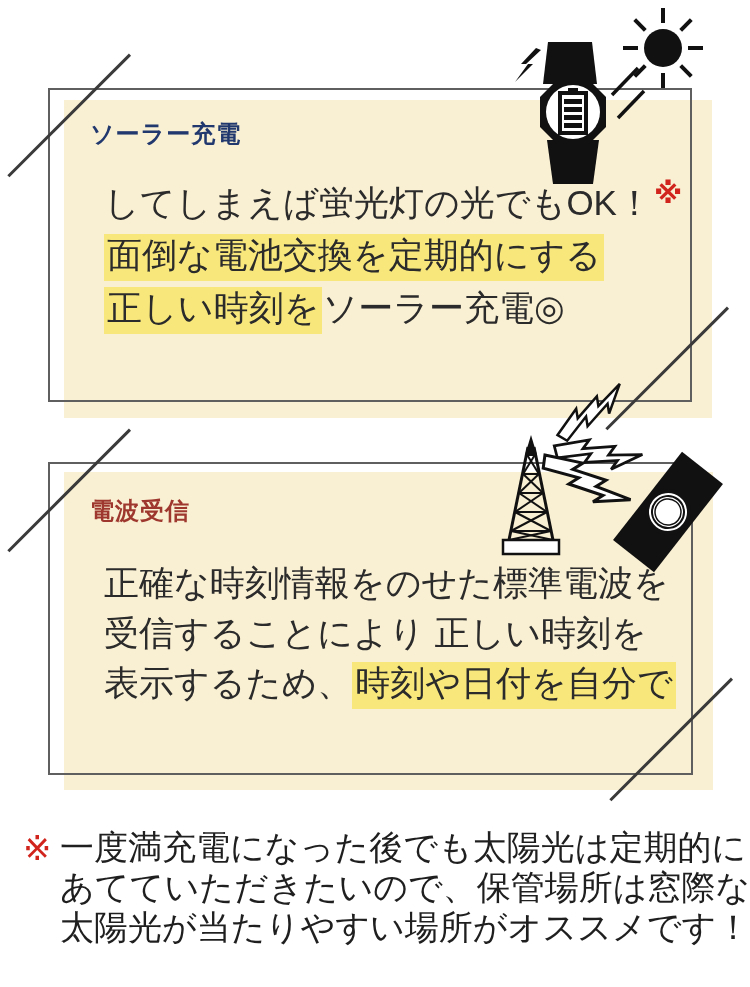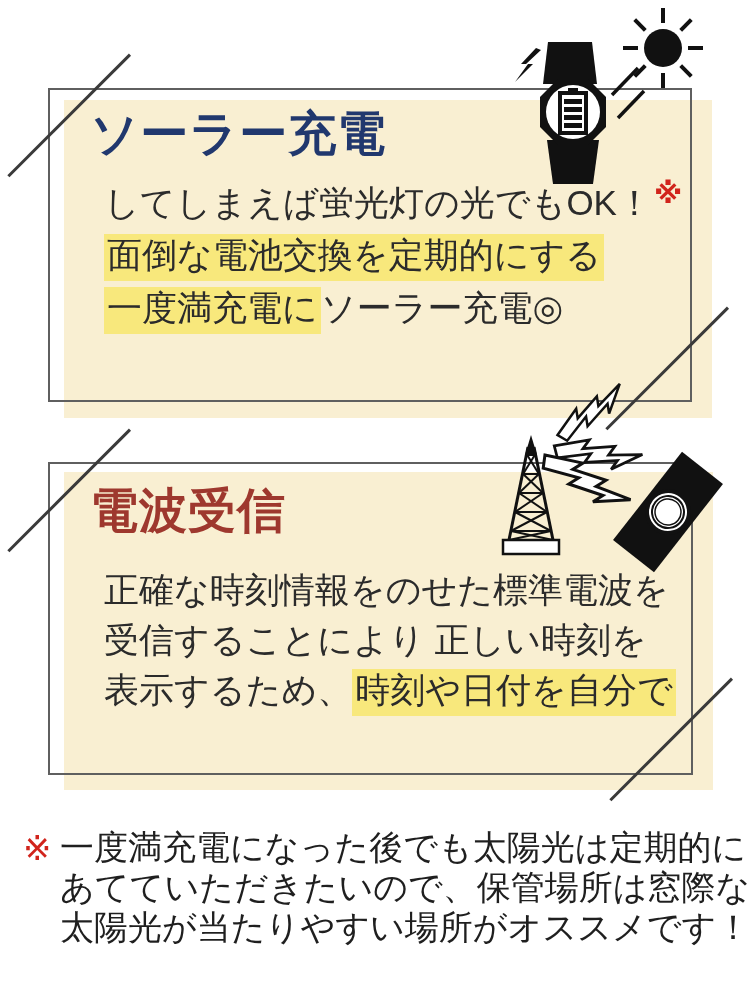--- a/index.html
+++ b/index.html
@@ -13,47 +13,47 @@
   .panel-fill{position:absolute;background:var(--panel_bg,#f9efd2);}
   #solar-fill{left:64px;top:100px;width:648px;height:318px;}
   #radio-fill{left:64px;top:472px;width:649px;height:318px;}
   
   .panel-frame{position:absolute;border:2px solid var(--panel_border,#5f5f5f);box-sizing:border-box;background:transparent;}
   #solar-frame{left:48px;top:88px;width:644px;height:314px;}
   #radio-frame{left:48px;top:462px;width:645px;height:313px;}
   
   .slash{position:absolute;width:172px;height:2.5px;background:#3a3a3a;transform:rotate(-45deg);}
   
-  .card-title{position:absolute;font-size:48px;line-height:44px;font-weight:700;letter-spacing:1px;white-space:nowrap;}
+  .card-title{position:absolute;font-size:24px;line-height:44px;font-weight:700;letter-spacing:1px;white-space:nowrap;}
   #solar-title{left:90px;top:112px;color:var(--title_blue,#21386e);}
   #radio-title{left:90px;top:489px;color:var(--title_red,#9e382e);}
   
   .card-body{position:absolute;left:104px;font-size:35px;line-height:50px;white-space:nowrap;}
   #solar-body{top:178px;}
-  #radio-body{top:558px;margin-top:7px;}
+  #radio-body{top:558px;}
   .hl{background:var(--highlight,#f8e87c);padding:4px 3px 3px 3px;font-family:Liberation Mono, monospace;}
   .sup-mark{color:var(--accent_red,#d1241c);font-size:29px;position:relative;top:-12px;margin-left:2px;font-weight:700;}
   
   .footnote{position:absolute;left:23px;top:827px;font-size:34px;line-height:40px;color:#1f1f1f;}
   .footnote .fline{padding-left:37px;white-space:nowrap;}
   .footnote .fmark{position:absolute;left:0;top:1px;color:var(--accent_red,#d1241c);}
   svg{position:absolute;overflow:visible;}
 </style>
 </head>
 <body>
 
 <div class="panel-fill" id="solar-fill"></div>
 <div class="panel-frame" id="solar-frame"></div>
 
 <div class="card-title" id="solar-title">ソーラー充電</div>
 
 <div class="card-body" id="solar-body">
   <div><span>してしまえば蛍光灯の光でもOK！</span><span class="sup-mark">※</span></div>
   <div><span class="hl">面倒な電池交換を定期的にする</span></div>
-  <div><span class="hl">一度満充電に</span><span>ソーラー充電◎</span></div>
+  <div><span class="hl">正しい時刻を</span><span>ソーラー充電◎</span></div>
 </div>
 
 <div class="panel-fill" id="radio-fill"></div>
 <div class="panel-frame" id="radio-frame"></div>
 
 <div class="card-title" id="radio-title">電波受信</div>
 
 <div class="card-body" id="radio-body">
   <div><span>正確な時刻情報をのせた標準電波を</span></div>
   <div><span>受信することにより 正しい時刻を</span></div>

